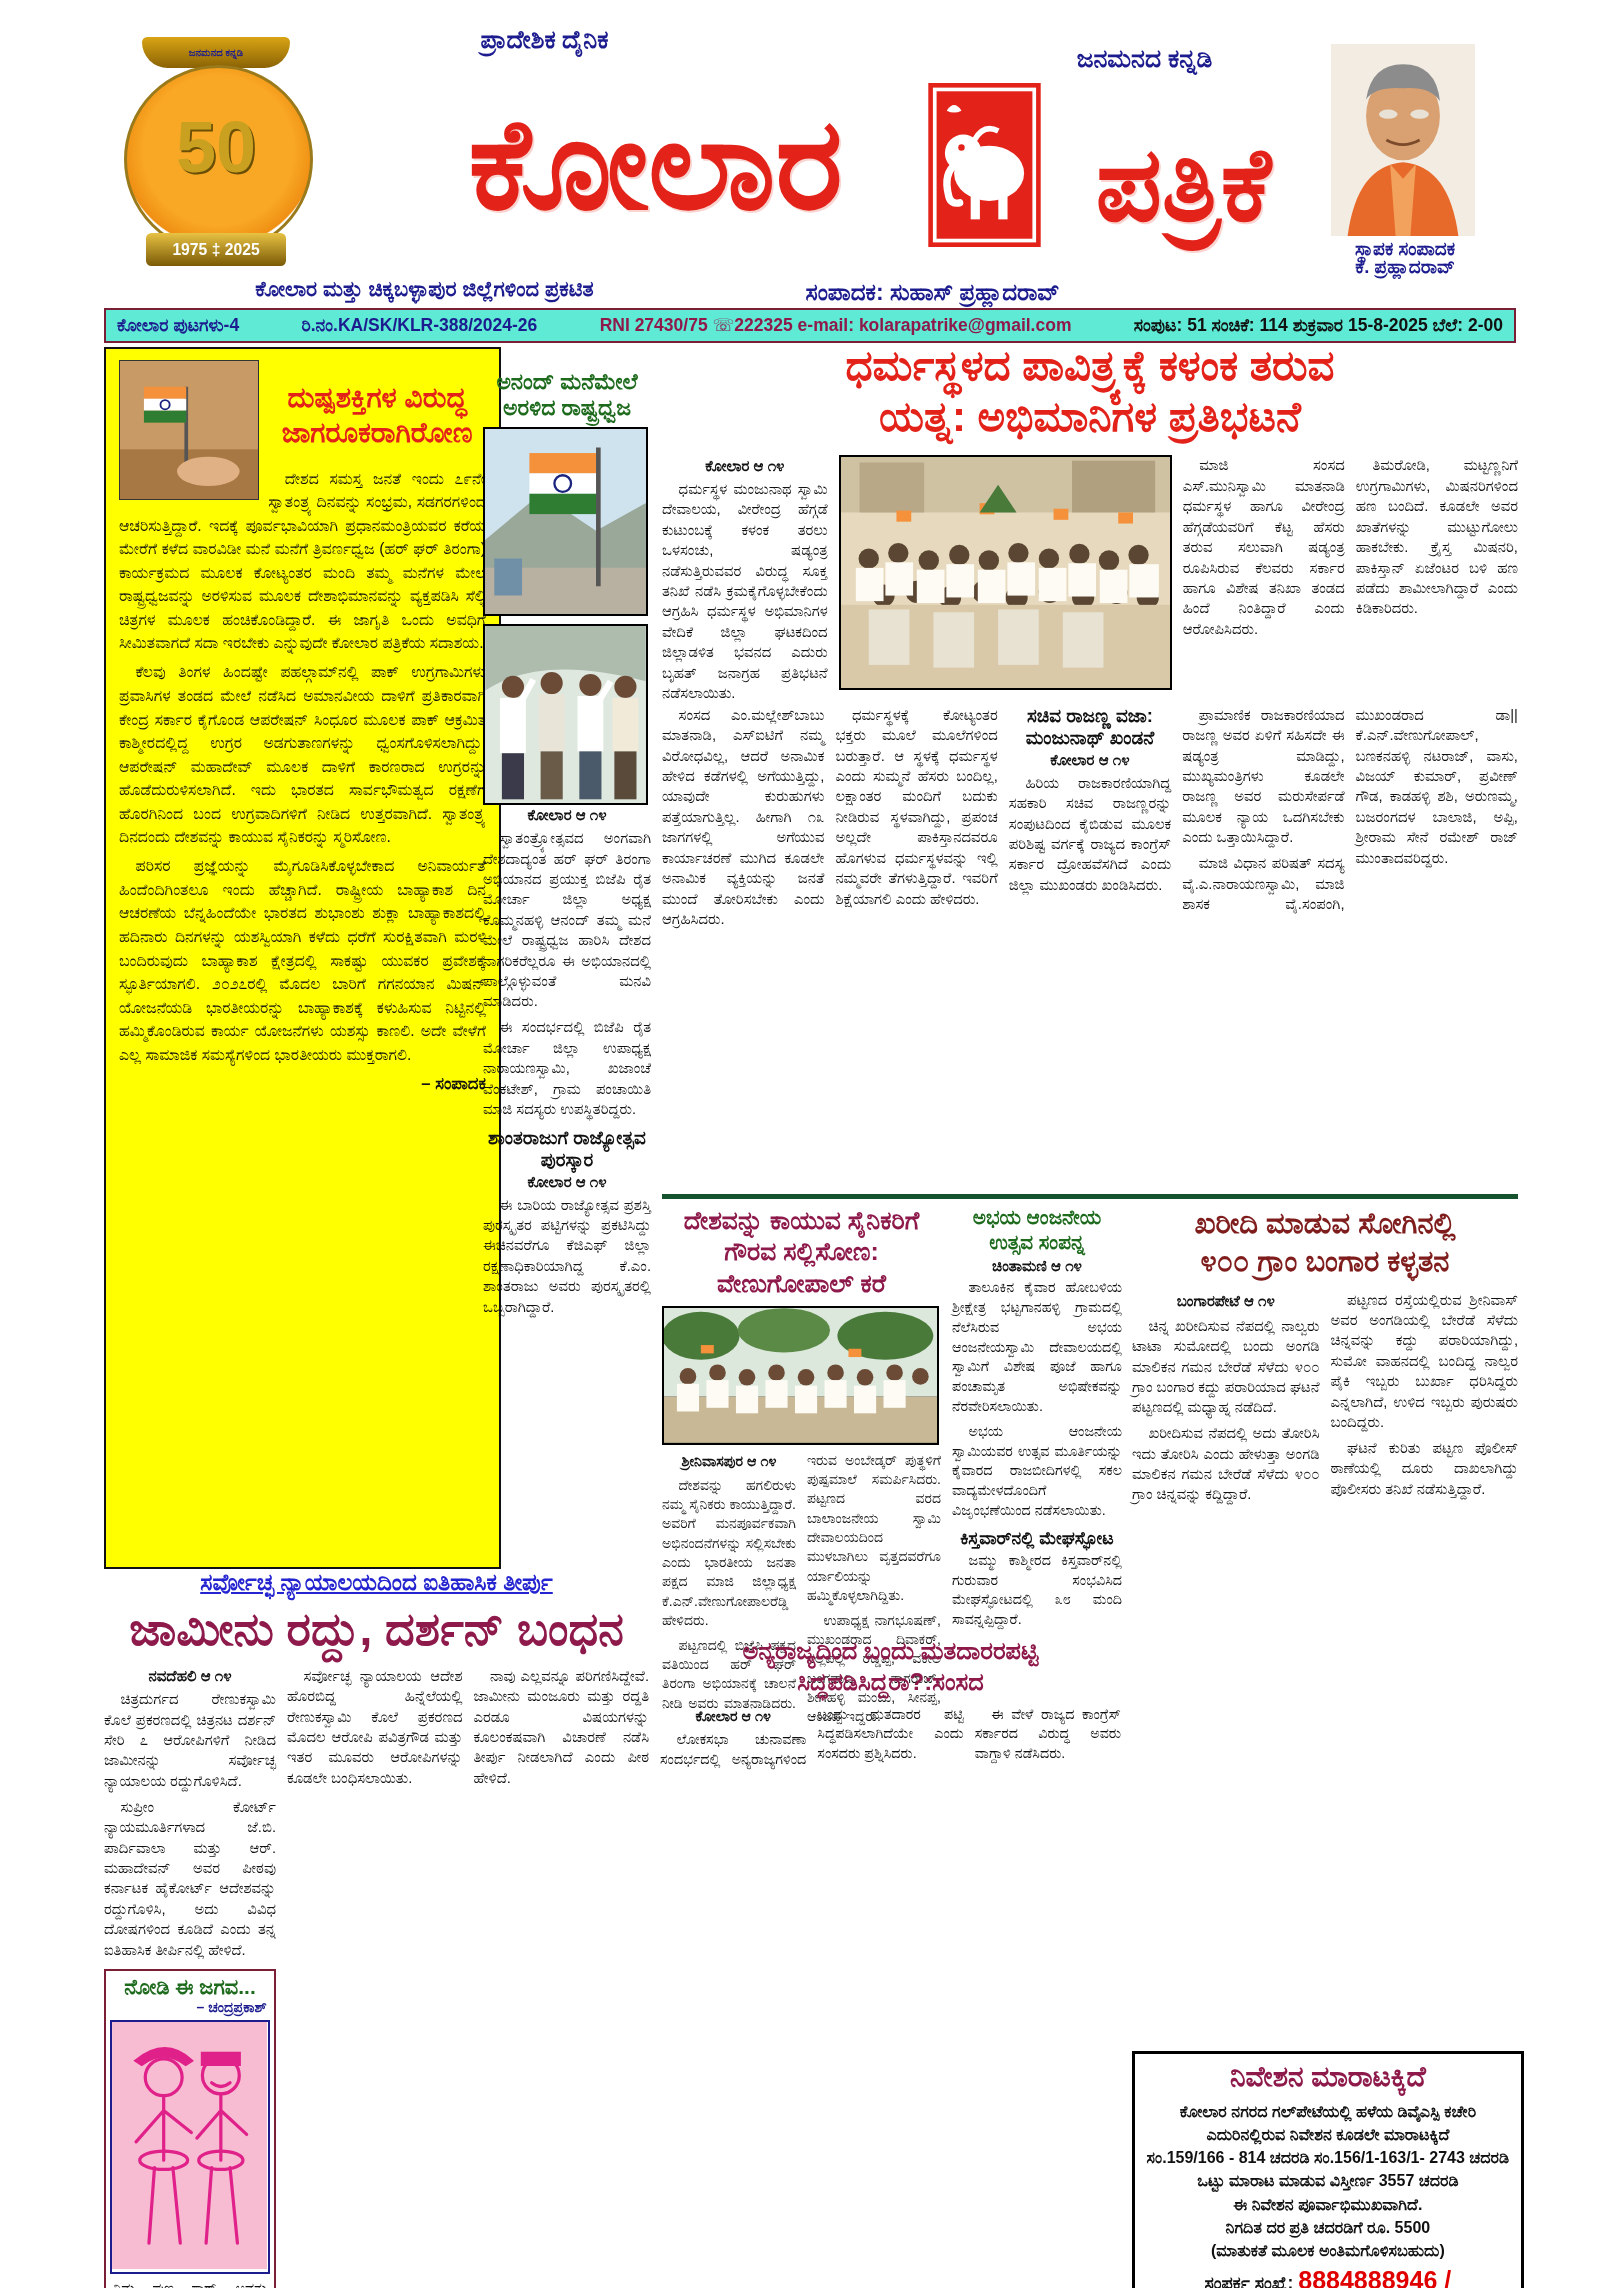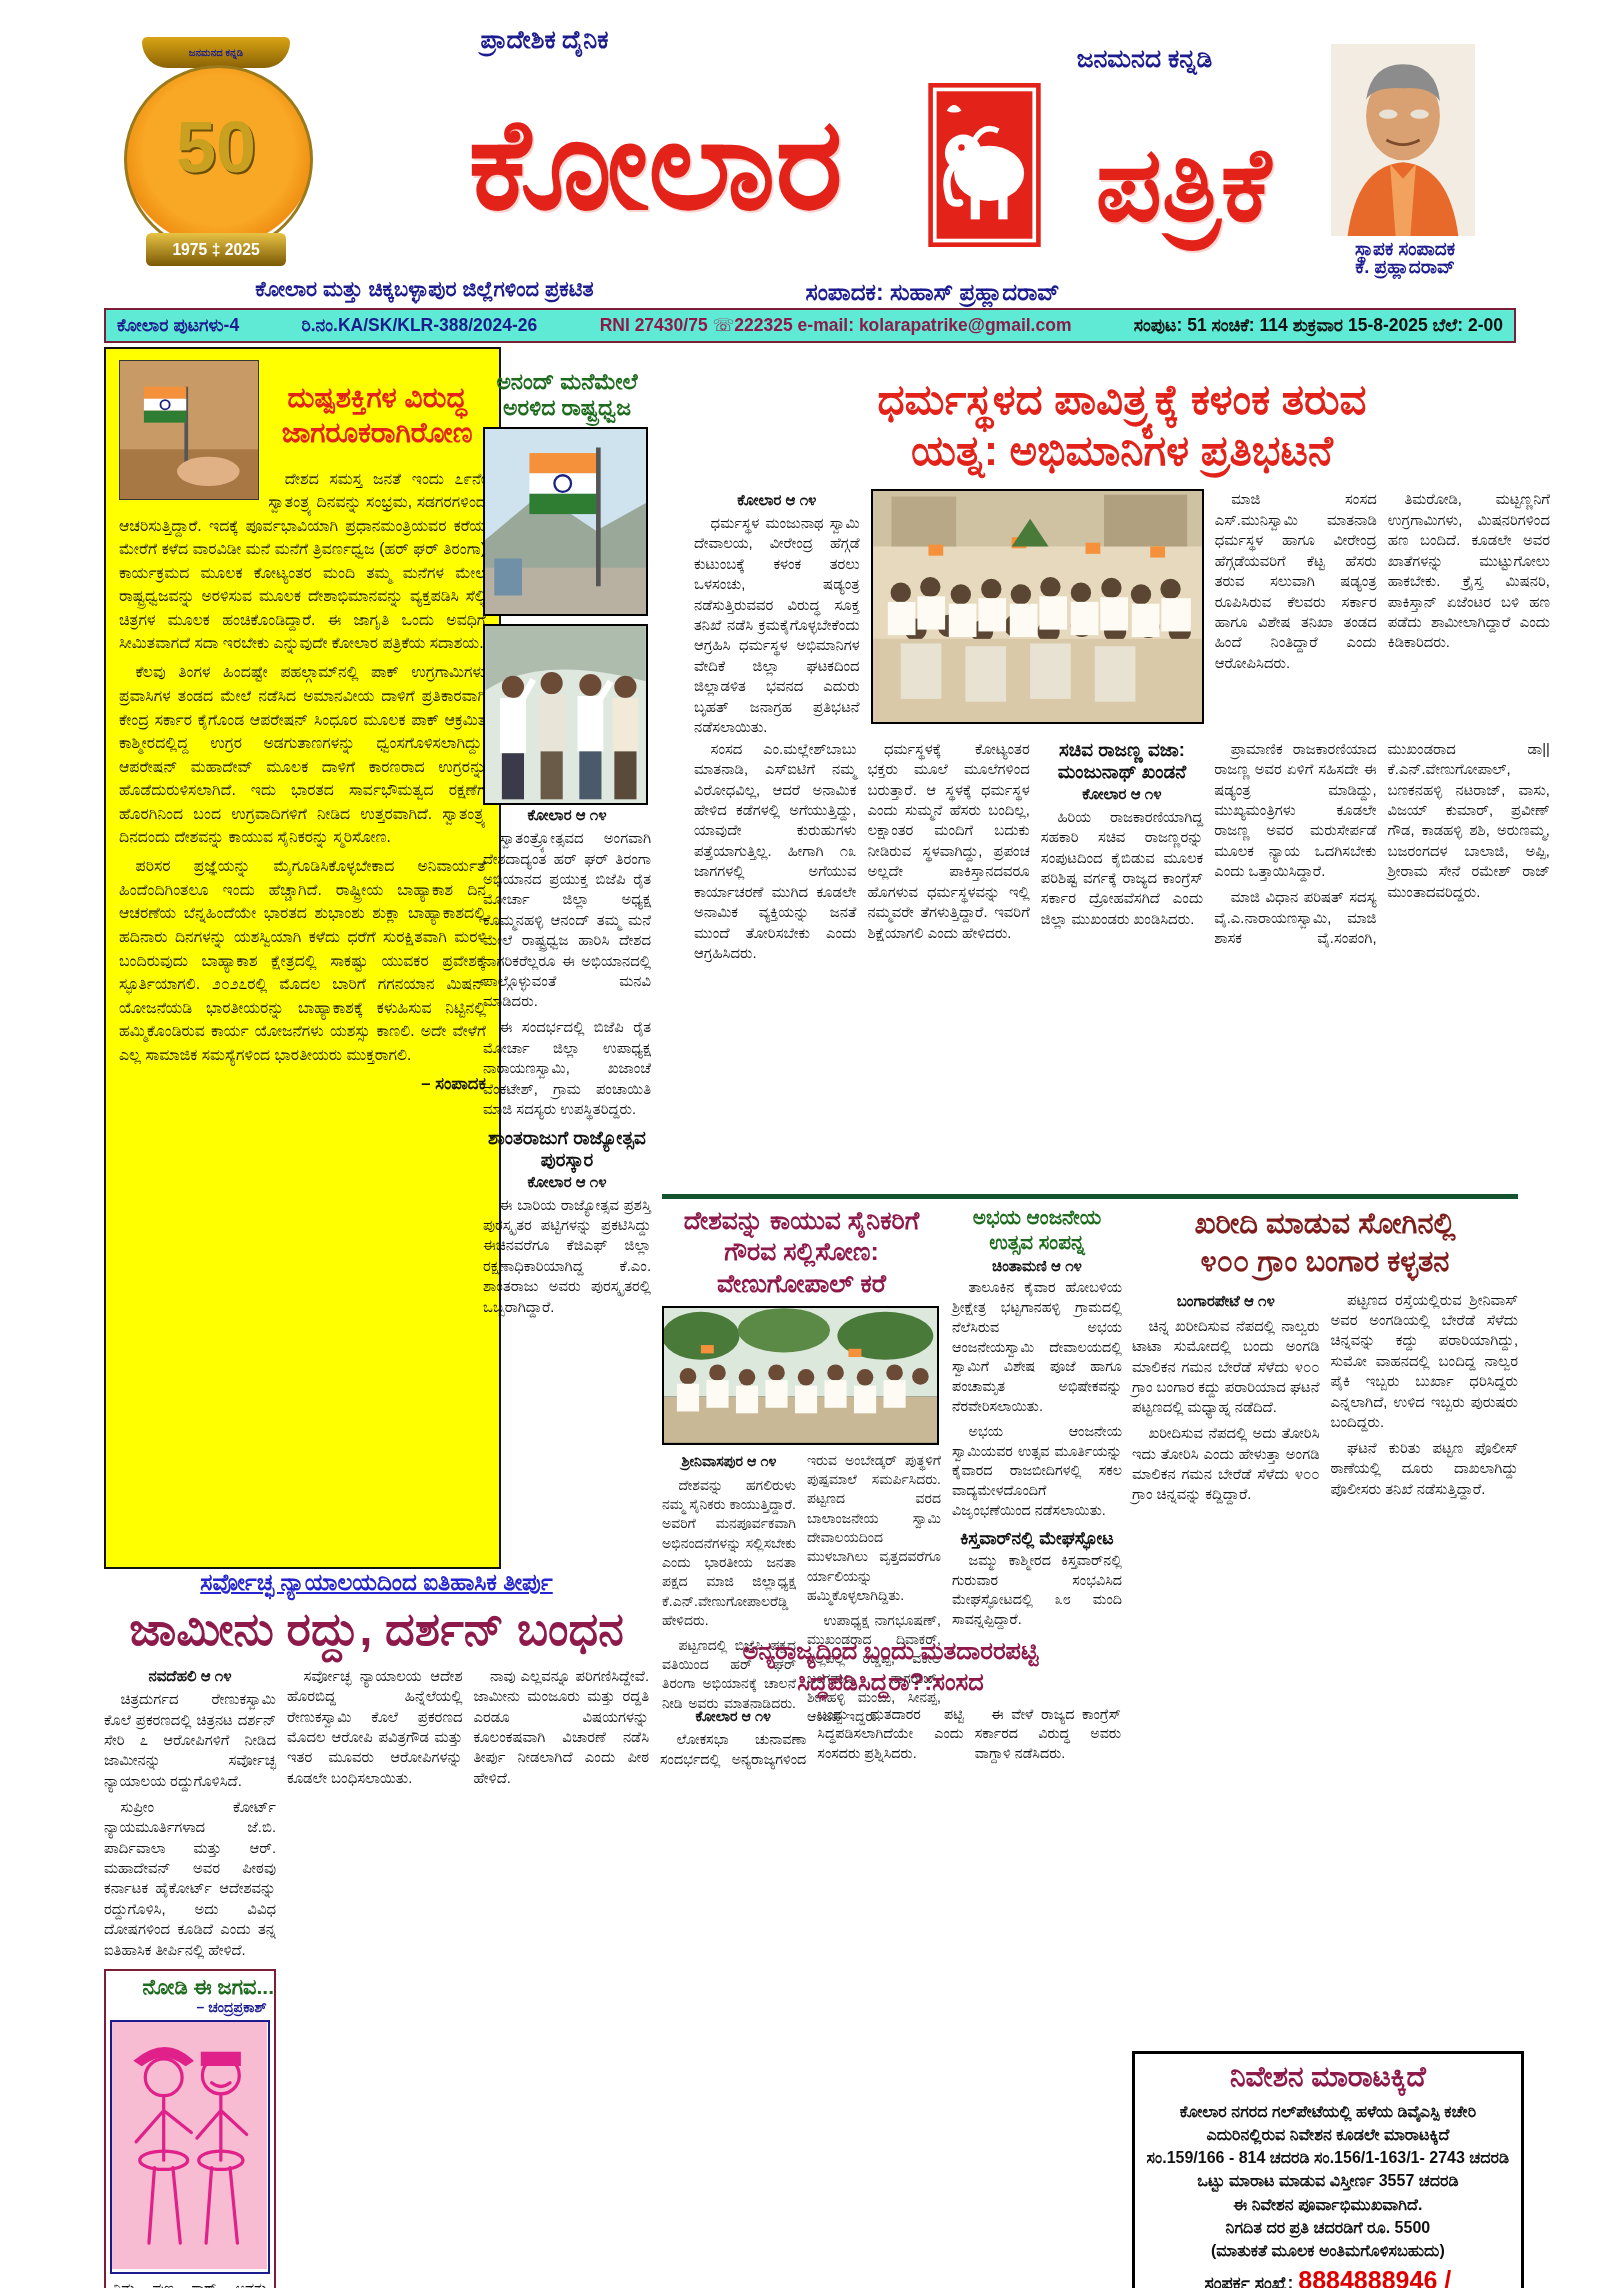--- a/index.html
+++ b/index.html
@@ -24,21 +24,21 @@
            border:2.8px solid #7a1f35;background:#5eead4;padding:0 11px;font-size:17.5px;font-weight:bold;}
   .yellow-box{background:#ffff00;border:2.8px solid #111;padding:11px 13px;}
   .yellow-box .body-txt{font-size:15.7px;line-height:1.5;}
   .subhead{font-weight:bold;font-size:18.5px;text-align:center;margin:7.4px 0 1.8px 0;line-height:1.2;}
   .cols2{column-count:2;column-gap:11px;}
   .cols3{column-count:3;column-gap:11px;}
   .cols5{column-count:5;column-gap:11px;}
   .headline-main{font-weight:bold;color:#e3221a;font-size:42px;line-height:1.22;text-align:center;}
   .rule-green{background:#14532d;}
   .cartoon-box{border:2.8px solid #7a1f35;background:#fff;}
-  .cartoon-title{color:#1e6b1e;font-weight:bold;font-size:21px;text-align:right;padding-top:3.7px;}
+  .cartoon-title{color:#1e6b1e;font-weight:bold;font-size:21px;text-align:center;padding-top:3.7px;}
   .cartoon-byline{color:#1c1c8f;font-weight:bold;font-size:14px;text-align:right;padding:0 7.4px 3.7px 0;}
   .cartoon-caption{font-size:14.3px;line-height:1.35;text-align:justify;padding:5.5px 7.4px;}
   .ad-box{border:3.7px solid #000;background:#fff;text-align:center;padding:5.5px 7.4px;}
   .ad-box .t{color:#8e1a4b;font-weight:bold;font-size:28px;margin:1.8px 0 5.5px 0;}
   .ad-box .l{font-size:16px;font-weight:bold;line-height:1.45;}
   .ad-box .c{font-size:17.5px;font-weight:bold;margin-top:3.7px;}
   .ad-box .c b{color:#e00000;font-size:25px;}
 </style>
 </head>
 <body>
@@ -166,21 +166,21 @@
       <p>ಸ್ವಾತಂತ್ರ್ಯೋತ್ಸವದ ಅಂಗವಾಗಿ ದೇಶದಾದ್ಯಂತ ಹರ್ ಘರ್ ತಿರಂಗಾ ಅಭಿಯಾನದ ಪ್ರಯುಕ್ತ ಬಿಜೆಪಿ ರೈತ ಮೋರ್ಚಾ ಜಿಲ್ಲಾ ಅಧ್ಯಕ್ಷ ಕೊಮ್ಮನಹಳ್ಳಿ ಆನಂದ್ ತಮ್ಮ ಮನೆ ಮೇಲೆ ರಾಷ್ಟ್ರಧ್ವಜ ಹಾರಿಸಿ ದೇಶದ ನಾಗರಿಕರೆಲ್ಲರೂ ಈ ಅಭಿಯಾನದಲ್ಲಿ ಪಾಲ್ಗೊಳ್ಳುವಂತೆ ಮನವಿ ಮಾಡಿದರು.</p>
       <p>ಈ ಸಂದರ್ಭದಲ್ಲಿ ಬಿಜೆಪಿ ರೈತ ಮೋರ್ಚಾ ಜಿಲ್ಲಾ ಉಪಾಧ್ಯಕ್ಷ ನಾರಾಯಣಸ್ವಾಮಿ, ಖಜಾಂಚೆ ವೆಂಕಟೇಶ್, ಗ್ರಾಮ ಪಂಚಾಯಿತಿ ಮಾಜಿ ಸದಸ್ಯರು ಉಪಸ್ಥಿತರಿದ್ದರು.</p>
     </div>
     <div class="subhead">ಶಾಂತರಾಜುಗೆ ರಾಜ್ಯೋತ್ಸವ ಪುರಸ್ಕಾರ</div>
     <div class="dateline">ಕೋಲಾರ ಆ ೧೪</div>
     <div class="body-txt">
         <p>ಈ ಬಾರಿಯ ರಾಜ್ಯೋತ್ಸವ ಪ್ರಶಸ್ತಿ ಪುರಸ್ಕೃತರ ಪಟ್ಟಿಗಳನ್ನು ಪ್ರಕಟಿಸಿದ್ದು ಈಚಿನವರೆಗೂ ಕೆಜಿಎಫ್ ಜಿಲ್ಲಾ ರಕ್ಷಣಾಧಿಕಾರಿಯಾಗಿದ್ದ ಕೆ.ಎಂ. ಶಾಂತರಾಜು ಅವರು ಪುರಸ್ಕೃತರಲ್ಲಿ ಒಬ್ಬರಾಗಿದ್ದಾರೆ.</p>
       </div>
   </div>
 
-  <div class="abs" style="left:662px;top:374px;width:856px;margin-left:32px;">
+  <div class="abs" style="left:662px;top:340px;width:856px;">
     <div class="headline-main">
       <div>ಧರ್ಮಸ್ಥಳದ ಪಾವಿತ್ರ್ಯಕ್ಕೆ ಕಳಂಕ ತರುವ</div>
       <div>ಯತ್ನ: ಅಭಿಮಾನಿಗಳ ಪ್ರತಿಭಟನೆ</div>
     </div>
     <div style="display:flex;gap:11px;margin-top:13px;height:242px;">
       <div style="width:166px;">
         <div class="dateline">ಕೋಲಾರ ಆ ೧೪</div>
         <div class="body-txt">
             <p>ಧರ್ಮಸ್ಥಳ ಮಂಜುನಾಥ ಸ್ವಾಮಿ ದೇವಾಲಯ, ವೀರೇಂದ್ರ ಹೆಗ್ಗಡೆ ಕುಟುಂಬಕ್ಕೆ ಕಳಂಕ ತರಲು ಒಳಸಂಚು, ಷಡ್ಯಂತ್ರ ನಡೆಸುತ್ತಿರುವವರ ವಿರುದ್ಧ ಸೂಕ್ತ ತನಿಖೆ ನಡೆಸಿ ಕ್ರಮಕೈಗೊಳ್ಳಬೇಕೆಂದು ಆಗ್ರಹಿಸಿ ಧರ್ಮಸ್ಥಳ ಅಭಿಮಾನಿಗಳ ವೇದಿಕೆ ಜಿಲ್ಲಾ ಘಟಕದಿಂದ ಜಿಲ್ಲಾಡಳಿತ ಭವನದ ಎದುರು ಬೃಹತ್ ಜನಾಗ್ರಹ ಪ್ರತಿಭಟನೆ ನಡೆಸಲಾಯಿತು.</p>
           </div>

